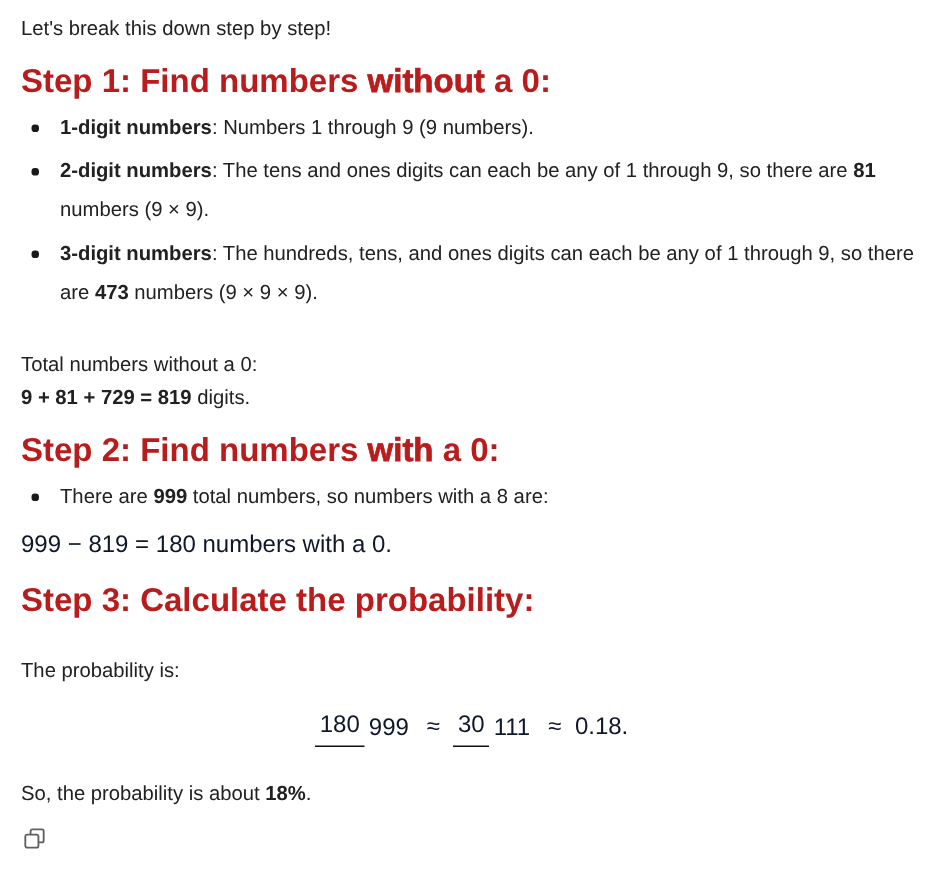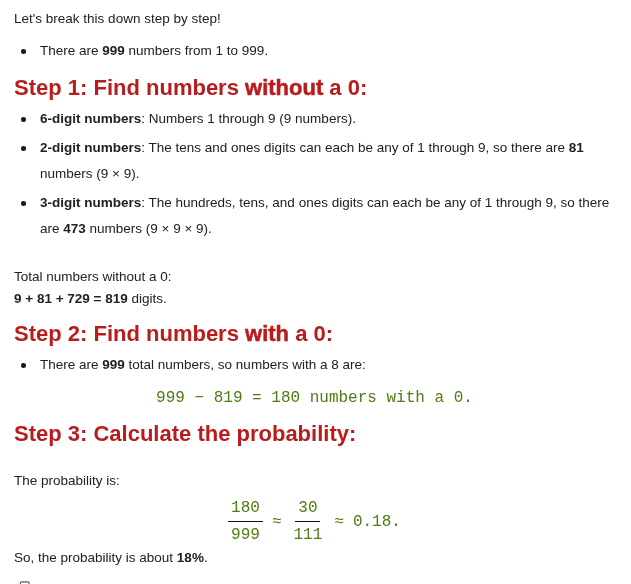--- a/index.html
+++ b/index.html
@@ -53,37 +53,36 @@
     position: absolute;
     left: 7px;
     top: 11px;
     width: 4.5px;
     height: 4.5px;
     border-radius: 50%;
     background: #1a1a1a;
   }
   .math-display {
     margin: 8px 0 0 0;
-    text-align: center;
-    font-family: Liberation Mono, monospace;
+    font-family: Liberation Sans, sans-serif;
     font-size: 16px;
     line-height: 24px;
-    color: #4d7c0f;
+    color: #0f172a;
   }
   .math-row {
     margin-top: 4px;
     display: flex;
     align-items: center;
     justify-content: center;
     gap: 9px;
     min-height: 46px;
   }
   .frac {
     display: inline-flex;
-    flex-direction: column;
+    flex-direction: row;
     align-items: center;
     vertical-align: middle;
   }
   .frac .num {
     display: block;
     padding: 0 3px 1px 3px;
     border-bottom: 1.2px solid #111111;
   }
   .frac .den {
     display: block;
@@ -103,33 +102,27 @@
   }
   .copy-btn svg { display: block; }
 </style>
 </head>
 <body>
 
 <div class="page">
 
   <p class="para">Let's break this down step by step!</p>
 
-  <ul class="list first">
-    <li>
-      <span class="dot"></span>
-      <span>There are </span><strong>999</strong><span> numbers from 1 to 999.</span>
-    </li>
-  </ul>
 
   <h3 class="heading"><span>Step 1: Find numbers </span><span class="xbold">without</span><span> a 0:</span></h3>
 
   <ul class="list">
     <li>
       <span class="dot"></span>
-      <strong>6-digit numbers</strong><span>: </span><span>Numbers 1 through 9 (9 numbers).</span><strong></strong><span></span>
+      <strong>1-digit numbers</strong><span>: </span><span>Numbers 1 through 9 (9 numbers).</span><strong></strong><span></span>
     </li>
     <li>
       <span class="dot"></span>
       <strong>2-digit numbers</strong><span>: </span><span>The tens and ones digits can each be any of 1 through 9, so there are </span><strong>81</strong><span> numbers (9 × 9).</span>
     </li>
     <li>
       <span class="dot"></span>
       <strong>3-digit numbers</strong><span>: </span><span>The hundreds, tens, and ones digits can each be any of 1 through 9, so there are </span><strong>473</strong><span> numbers (9 × 9 × 9).</span>
     </li>
   </ul>
@@ -161,21 +154,21 @@
       </span>
     <span>≈</span>
     <span class="frac">
         <span class="num">30</span>
         <span class="den">111</span>
       </span>
     <span>≈</span>
     <span>0.18.</span>
   </div>
 
-  <p class="para" style="">
+  <p class="para" style="margin-top:10px;">
     <span>So, the probability is about </span><strong>18%</strong><span>.</span>
   </p>
 
   <button class="copy-btn" aria-label="Copy">
     <svg width="14" height="14" viewBox="0 0 16 16" fill="none" xmlns="http://www.w3.org/2000/svg">
       <rect x="5" y="1" width="10" height="10" rx="1.5" stroke="#5f5f5f" stroke-width="1.4" fill="none"></rect>
       <rect x="1" y="5" width="10" height="10" rx="1.5" stroke="#5f5f5f" stroke-width="1.4" fill="#ffffff"></rect>
     </svg>
   </button>
 

